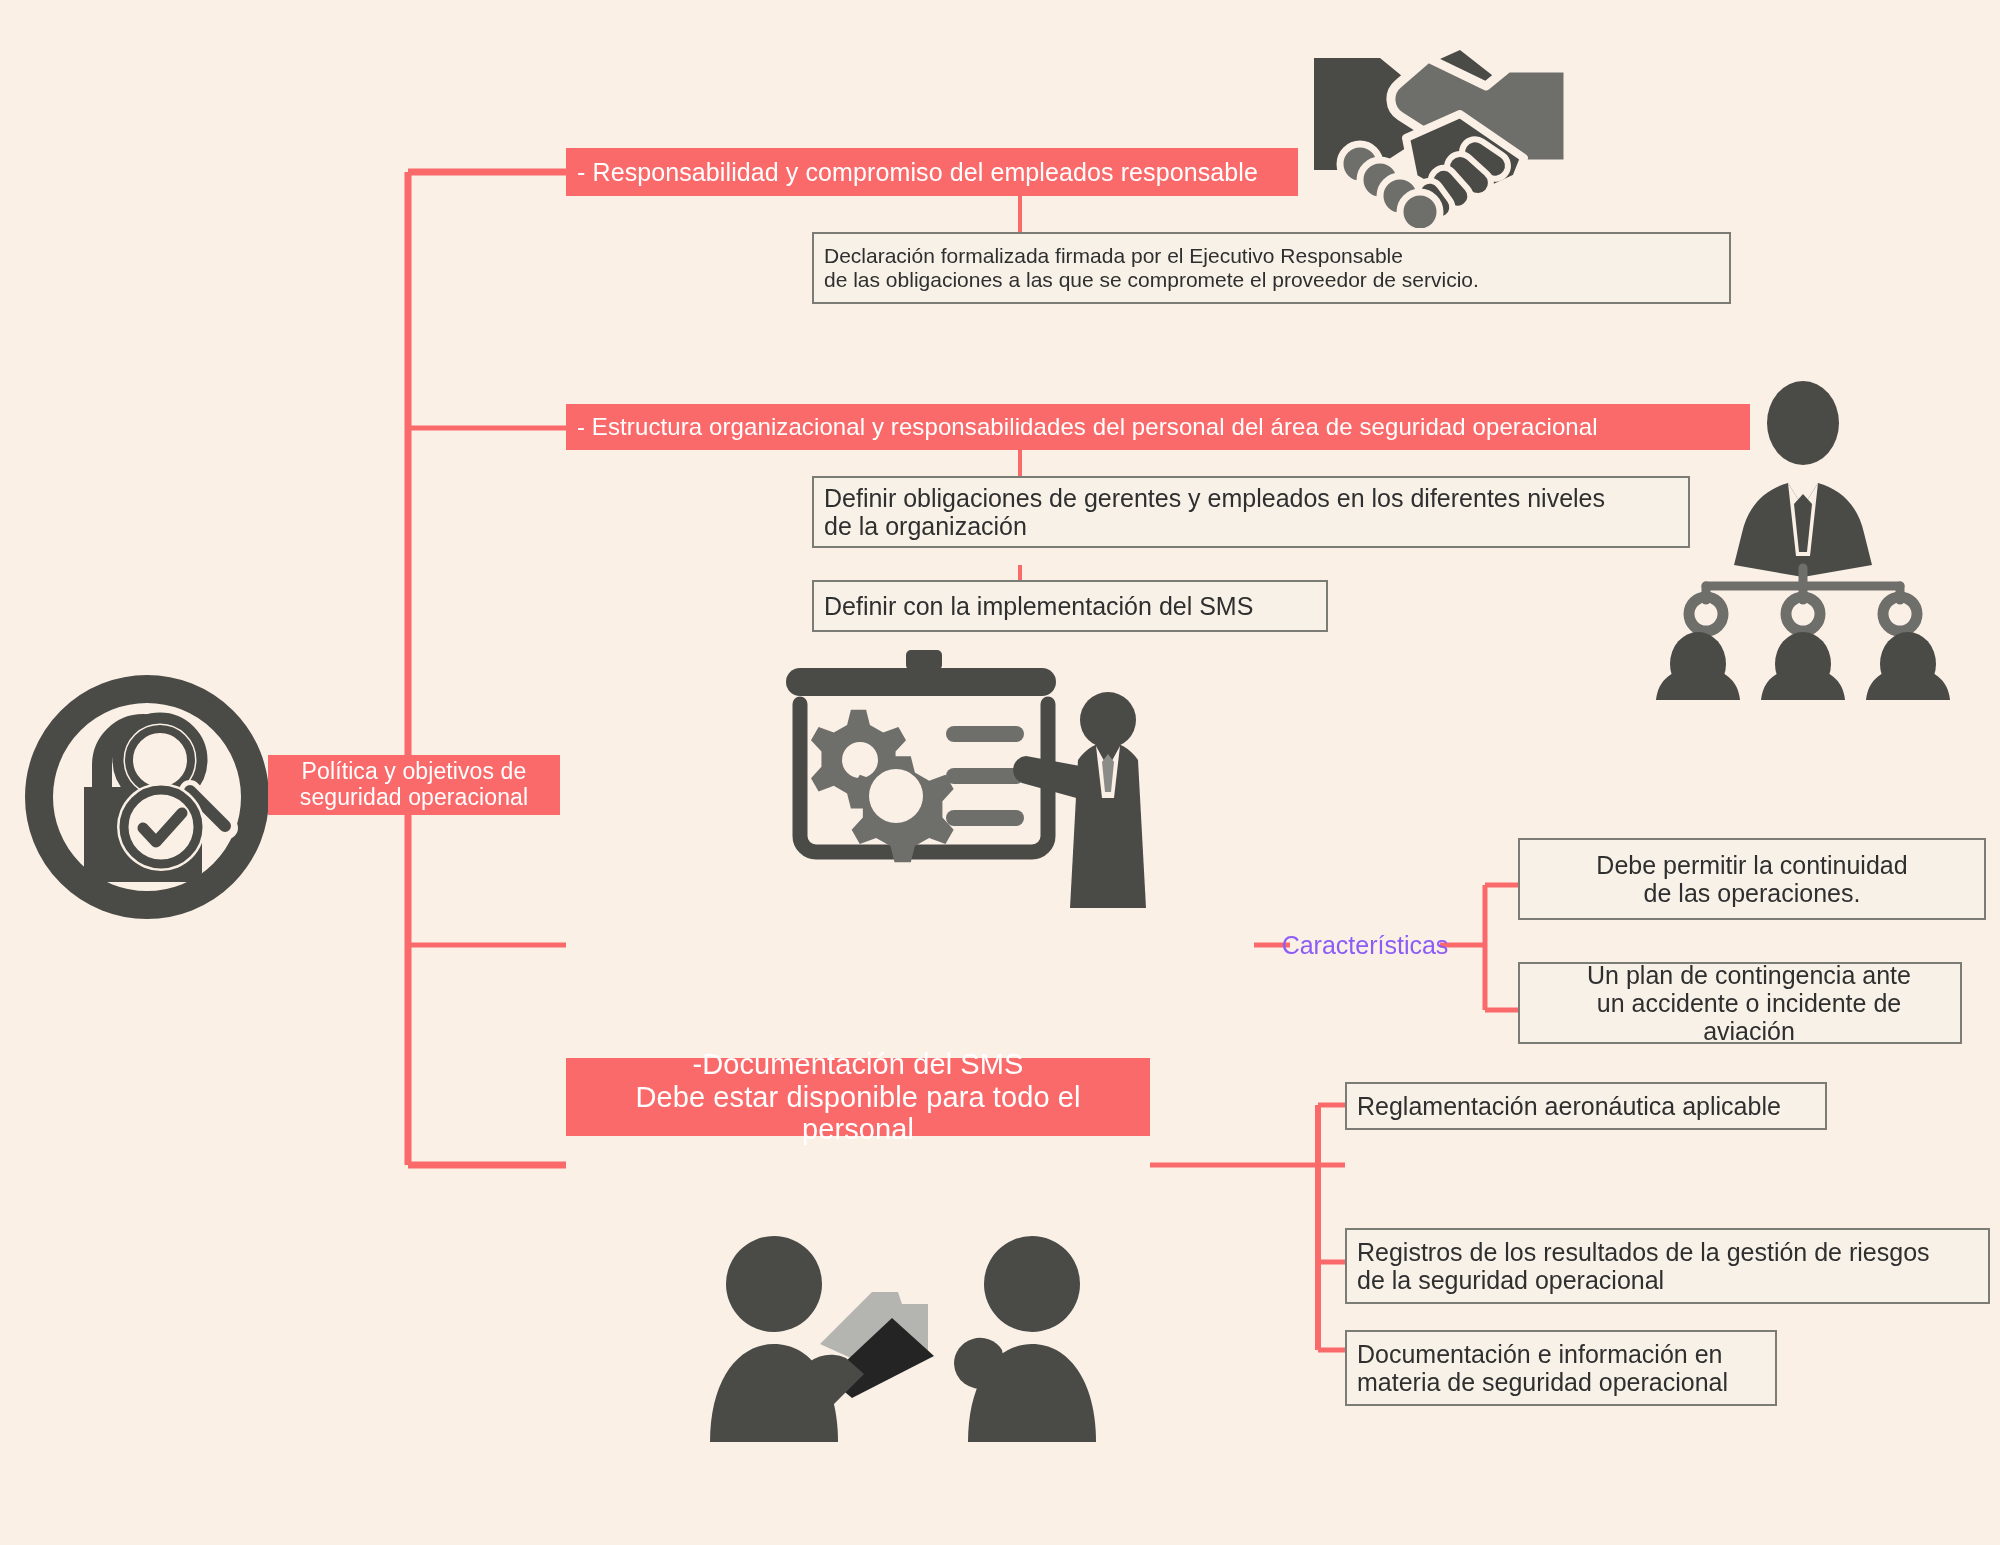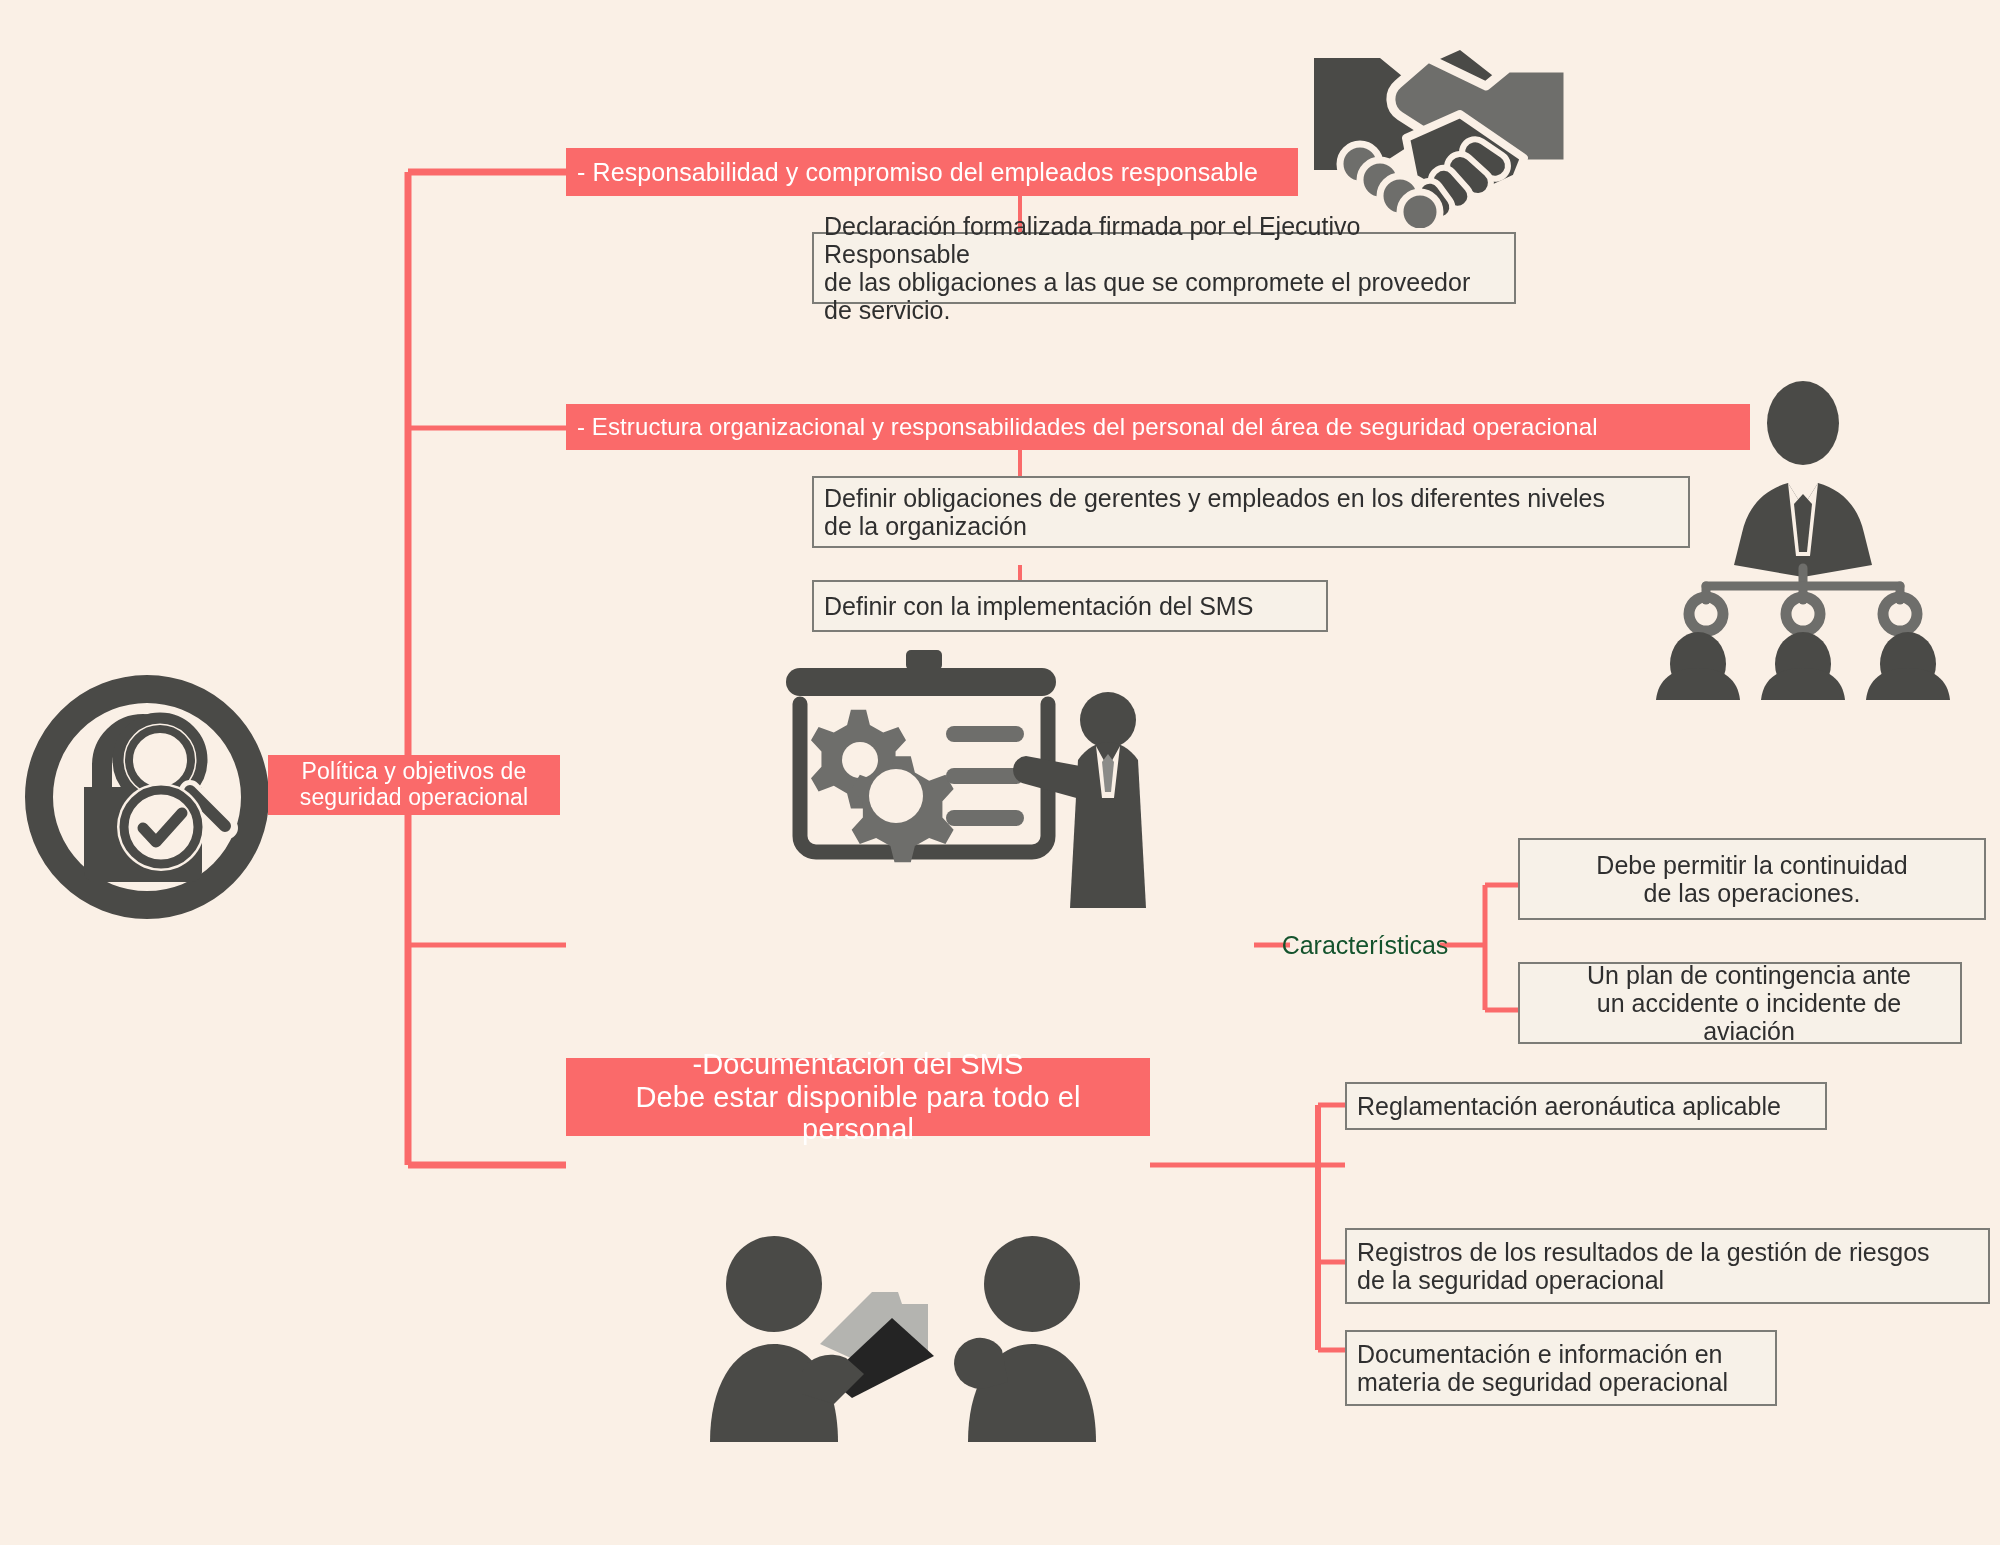--- a/index.html
+++ b/index.html
@@ -37,21 +37,21 @@
     box-sizing:border-box;
     display:flex;align-items:center;
     padding:4px 10px;
     line-height:1.13;
     white-space:pre-line;
   }
   .gray-box.center-txt{justify-content:center;text-align:center;}
 
   .plain-label{
     position:absolute;
-    color:#14532d;
+    color:#8b5cf6;
     display:flex;align-items:center;justify-content:center;
     white-space:nowrap;
   }
 
   
   .icon{position:absolute;}
   .icon svg{display:block;}
 </style>
 </head>
 <body>
@@ -118,21 +118,21 @@
 
   <div class="red-box center-txt" style="left:268px;top:755px;width:292px;height:60px;font-size:23px;">
     <span>Política y objetivos de
 seguridad operacional</span>
   </div>
 
   <div class="red-box" style="left:566px;top:148px;width:732px;height:48px;font-size:25px;">
     <span>- Responsabilidad y compromiso del empleados responsable</span>
   </div>
 
-  <div class="gray-box" style="left:812px;top:232px;width:704px;height:72px;font-size:25px;">
+  <div class="gray-box" style="left:812px;top:232px;width:919px;height:72px;font-size:21px;">
     <span>Declaración formalizada  firmada por el Ejecutivo Responsable
 de las obligaciones a las que se compromete el proveedor de servicio.</span>
   </div>
 
   <div class="icon" style="left:1310px;top:28px;width:262px;height:200px;">
     <svg width="262" height="200" viewBox="0 0 262 200">
 
       <path d="M4 30 L70 30 L92 48 L150 22 L196 58 L150 108 L126 92 L96 120 L62 142 L4 142 Z" fill="#4a4a47"></path>
 
       <path d="M258 40 L198 40 L176 58 L118 30 L88 56 a20 20 0 0 0 2 32 L140 120 L200 136 L258 136 Z" fill="#6e6e6b" stroke="#faf0e6" stroke-width="9" stroke-linejoin="round"></path>

